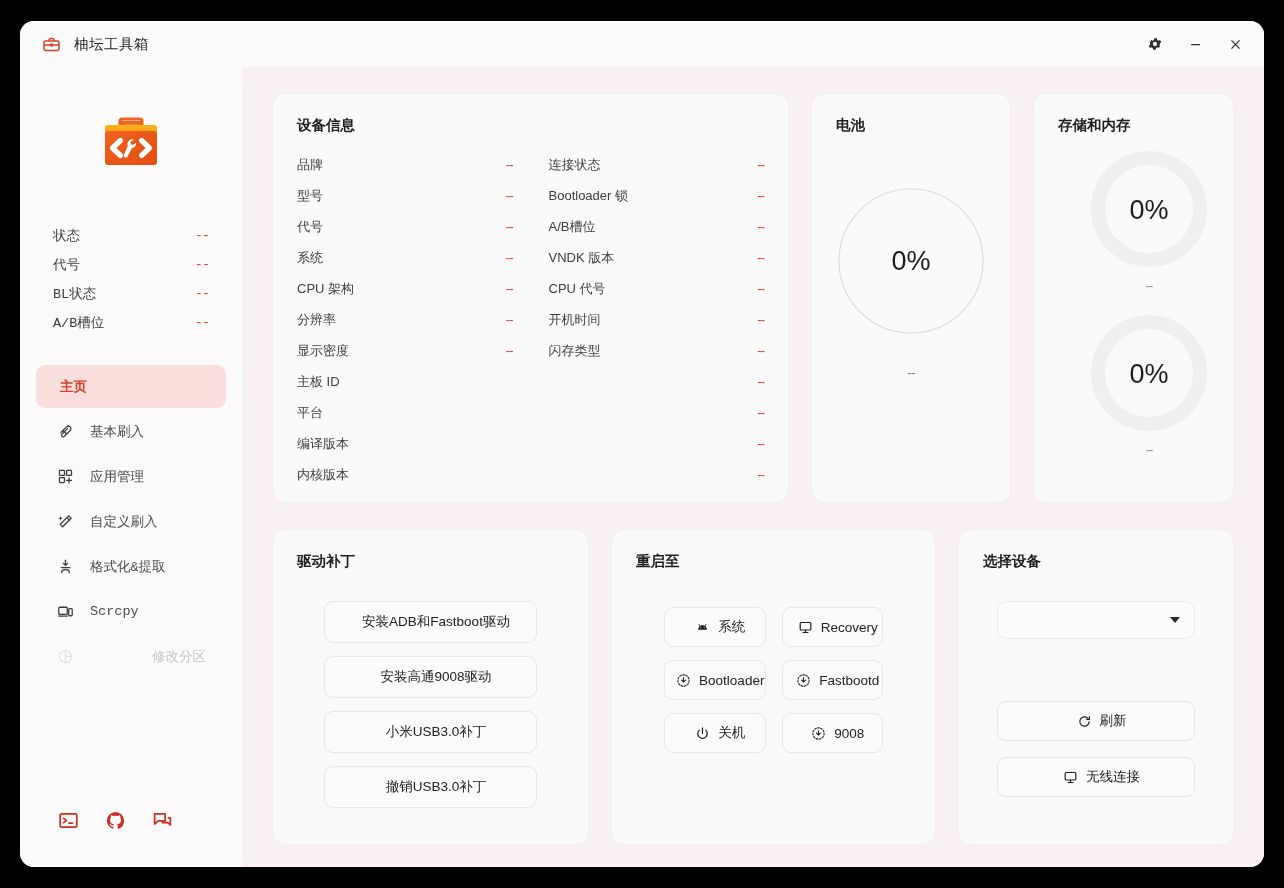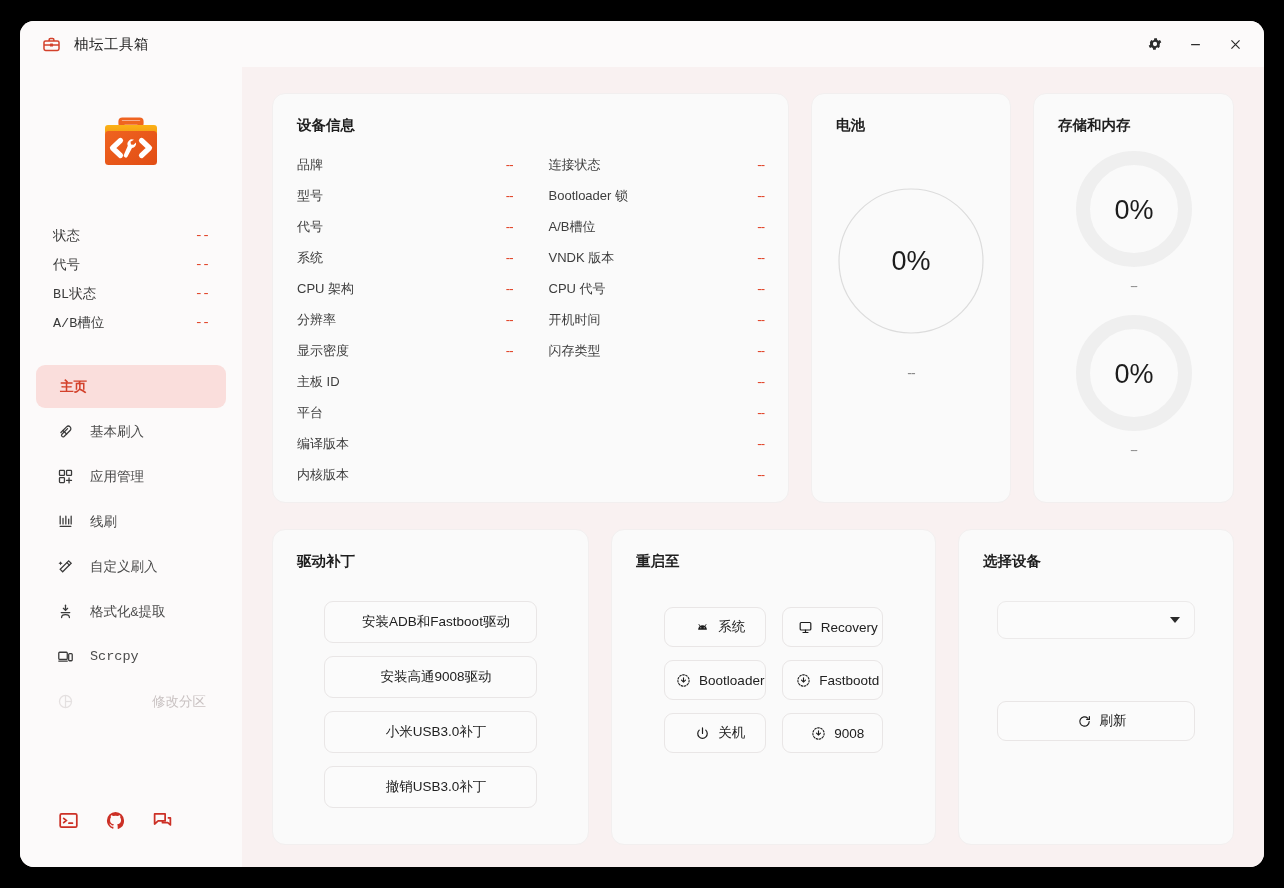--- a/index.html
+++ b/index.html
@@ -105,21 +105,21 @@
   .dev-col.right .dev-row { padding-left: 18px; padding-right: 0; }
   .dev-row .dash { color: #e03b1e; letter-spacing: -1px; }
   .dev-full { }
   .dev-full .dev-row { padding-right: 0; }
   
   #card-battery { flex: 0 0 200px; display: flex; flex-direction: column; align-items: center; }
   #card-battery .card-title { align-self: flex-start; }
   .ring-big { margin-top: 38px; }
   .ring-label { font-size: 14px; color: #8b8b8b; letter-spacing: -1px; margin-top: 30px; }
   
-  #card-storage { flex: 1; display: flex; flex-direction: column; align-items: center; }
+  #card-storage { flex: 1; display: flex; flex-direction: column; align-items: flex-end; }
   #card-storage .card-title { align-self: flex-start; }
   .ring-sm-wrap { display: flex; flex-direction: column; align-items: center; }
   .ring-sm-wrap + .ring-sm-wrap { margin-top: 20px; }
   .ring-sm-label { font-size: 13px; color: #8b8b8b; letter-spacing: -1px; margin-top: 9px; }
   .ring-text { font-size: 27px; fill: #1c1c1c; font-family: "Liberation Sans", sans-serif; }
   
   #card-driver { flex: 0 0 317px; }
   #card-reboot { flex: 0 0 325px; }
   #card-select { flex: 1; }
   .btn {
@@ -262,29 +262,20 @@
             <svg width="17" height="17" viewBox="0 0 24 24" fill="none" stroke="#3a3a3a" stroke-width="1.8">
               <rect x="3.5" y="3.5" width="7" height="7" rx="1"></rect>
               <rect x="3.5" y="13.5" width="7" height="7" rx="1"></rect>
               <rect x="13.5" y="3.5" width="7" height="7" rx="1"></rect>
               <path d="M17 14v7M13.5 17.5h7" stroke-linecap="round"></path>
             </svg>
           </span>
           <span class="nav-label">应用管理</span>
         </div>
 
-        <div class="nav-item">
-          <span class="nav-ic">
-            <svg width="17" height="17" viewBox="0 0 24 24" fill="none" stroke="#3a3a3a" stroke-width="1.8" stroke-linecap="round">
-              <path d="M4.5 4.5v11M8.5 7.5v8M12.5 4.5v11M16.5 8.5v7M20 4.5v11"></path>
-              <path d="M4.5 19h15"></path>
-            </svg>
-          </span>
-          <span class="nav-label">线刷</span>
-        </div>
 
         <div class="nav-item">
           <span class="nav-ic">
             <svg width="17" height="17" viewBox="0 0 24 24" fill="none" stroke="#3a3a3a" stroke-width="1.8" stroke-linecap="round">
               <path d="M16.5 4l3.5 3.5L8 19.5 4.5 16z"></path>
               <path d="M14 6.5l3.5 3.5"></path>
               <path d="M5 4.5l.9 2 2 .9-2 .9-.9 2-.9-2-2-.9 2-.9z" fill="#3a3a3a" stroke="none"></path>
             </svg>
           </span>
           <span class="nav-label">自定义刷入</span>
@@ -558,19 +549,28 @@
             <div class="sel-btns">
               <button class="btn">
                 <span>
                   <svg width="15" height="15" viewBox="0 0 24 24" fill="none" stroke="#1c1c1c" stroke-width="1.9" stroke-linecap="round">
                     <path d="M19.5 12a7.5 7.5 0 1 1-2.4-5.5"></path>
                     <path d="M19.8 4.2v4.3h-4.3"></path>
                   </svg>
                 </span>
                 <span>刷新</span>
               </button>
+              <button class="btn">
+                <span>
+                  <svg width="15" height="15" viewBox="0 0 24 24" fill="none" stroke="#1c1c1c" stroke-width="1.9" stroke-linecap="round">
+                    <rect x="3.5" y="4" width="17" height="12" rx="1.6"></rect>
+                    <path d="M12 16v4M8 20h8"></path>
+                  </svg>
+                </span>
+                <span>无线连接</span>
+              </button>
             </div>
           </div>
         </div>
       </div>
     </div>
   </div>
 </div>
 
 </body></html>

